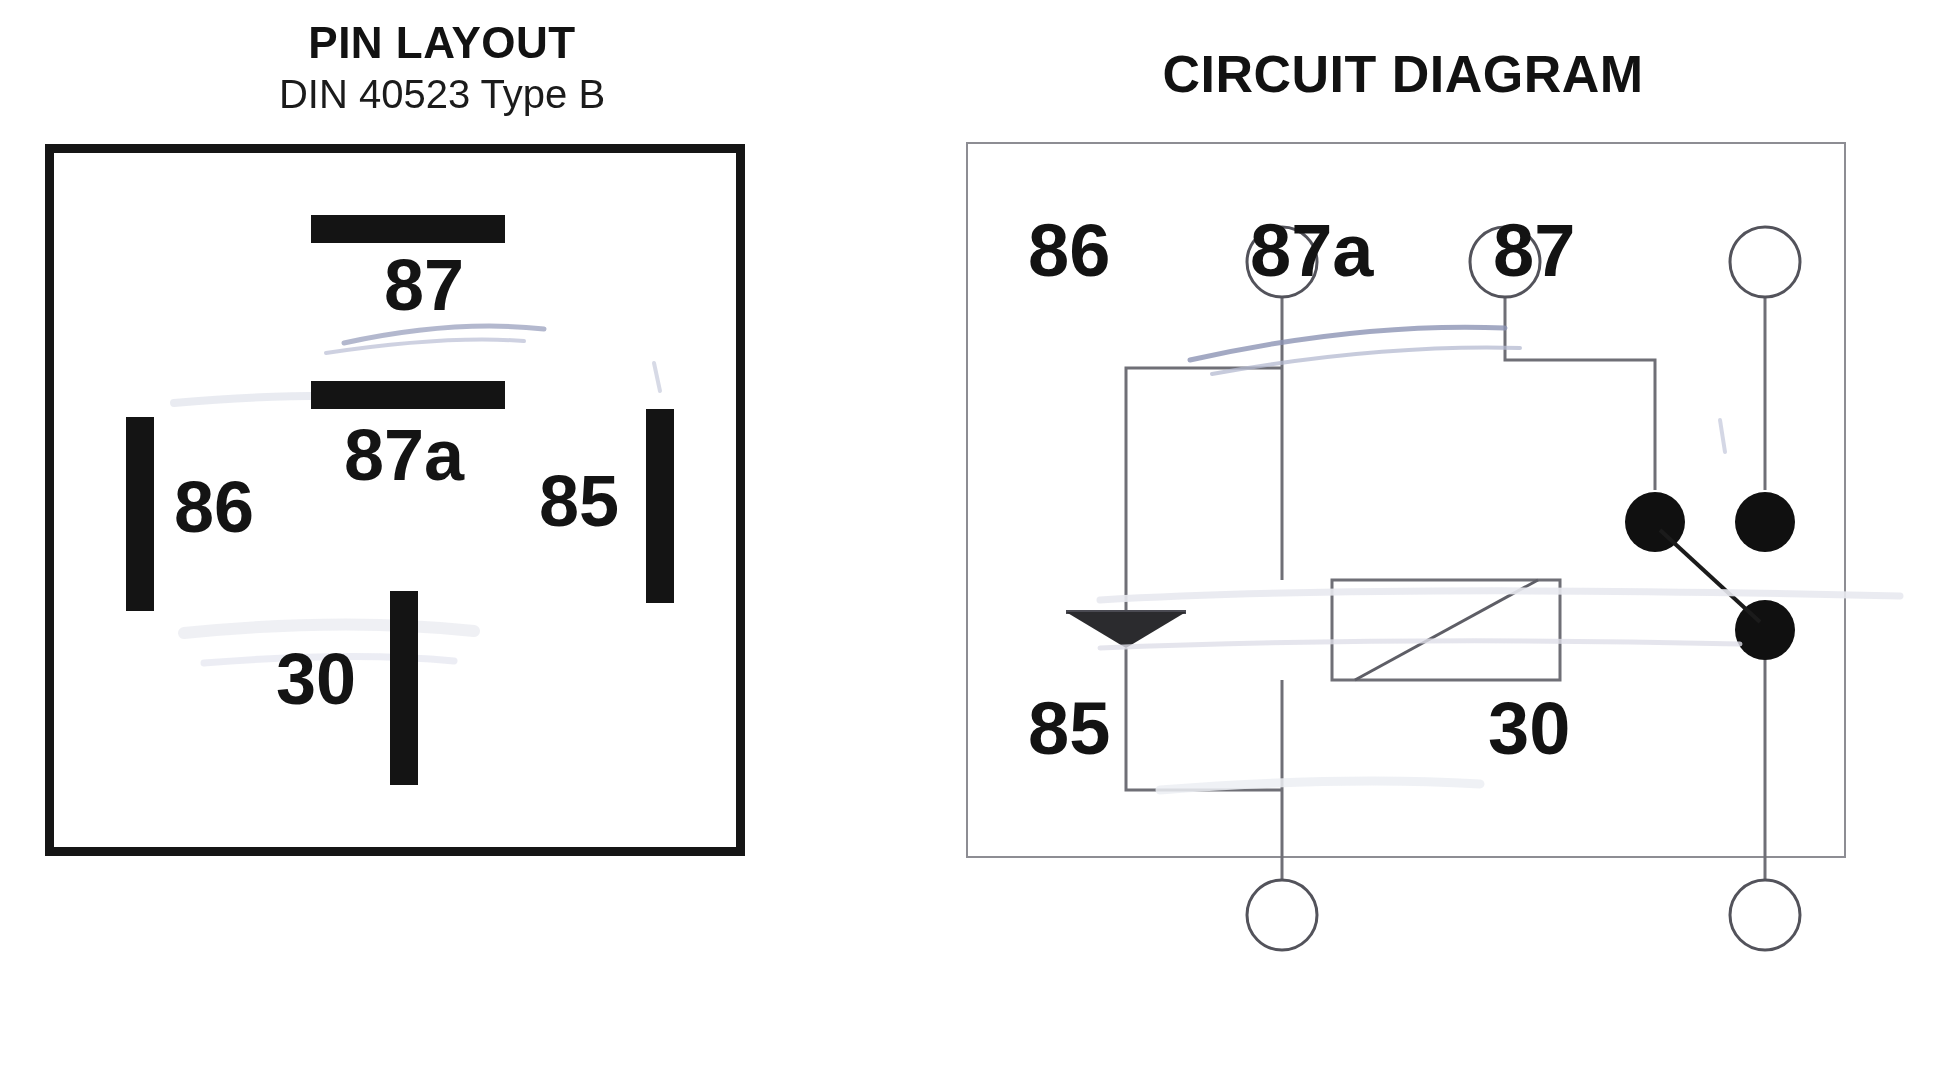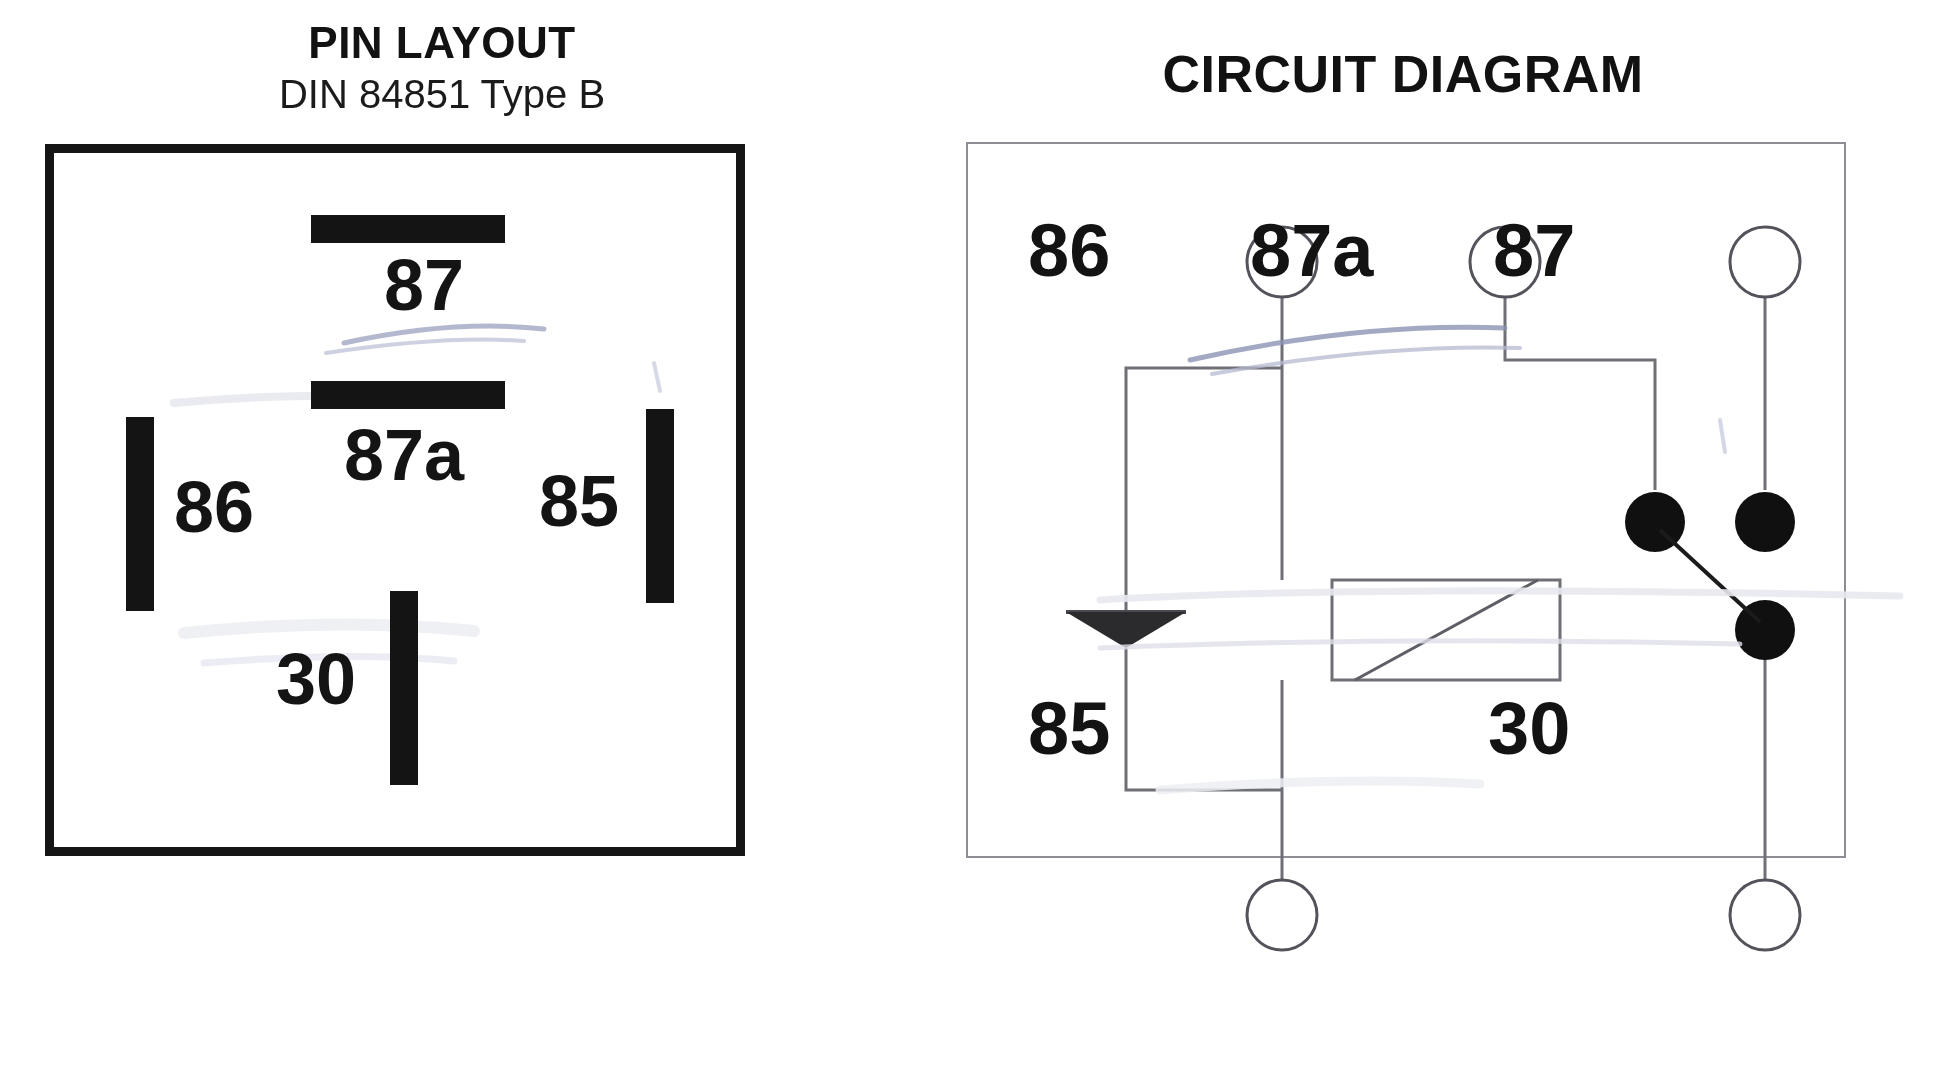--- a/index.html
+++ b/index.html
@@ -92,21 +92,21 @@
   #t-85  {left:1028px; top:692px;}
   #t-30  {left:1488px; top:692px;}
 </style>
 </head>
 <body>
 
 <div class="panel" id="pin-panel">
 
   <div class="heading" id="pin-title">PIN LAYOUT</div>
 
-  <div id="pin-subtitle">DIN 84851 Type B</div>
+  <div id="pin-subtitle">DIN 40523 Type B</div>
 
   <div id="pin-box">
 
     <svg class="swoosh" style="left:0;top:0;width:700px;height:712px;">
       <path d="M290 190 Q 400 166 490 176" stroke="#9aa0bd" stroke-width="5" fill="none" opacity="0.75" stroke-linecap="round"></path>
       <path d="M272 200 Q 392 182 470 188" stroke="#b9bed4" stroke-width="4" fill="none" opacity="0.7" stroke-linecap="round"></path>
       <path d="M120 250 Q 260 238 360 246" stroke="#e4e6ee" stroke-width="8" fill="none" opacity="0.8" stroke-linecap="round"></path>
       <path d="M130 480 Q 290 464 420 478" stroke="#edeef3" stroke-width="12" fill="none" opacity="0.9" stroke-linecap="round"></path>
       <path d="M150 510 Q 300 498 400 508" stroke="#e9eaf2" stroke-width="7" fill="none" opacity="0.85" stroke-linecap="round"></path>
       <path d="M600 210 l 6 28" stroke="#cdd1e0" stroke-width="4" fill="none" opacity="0.8" stroke-linecap="round"></path>

